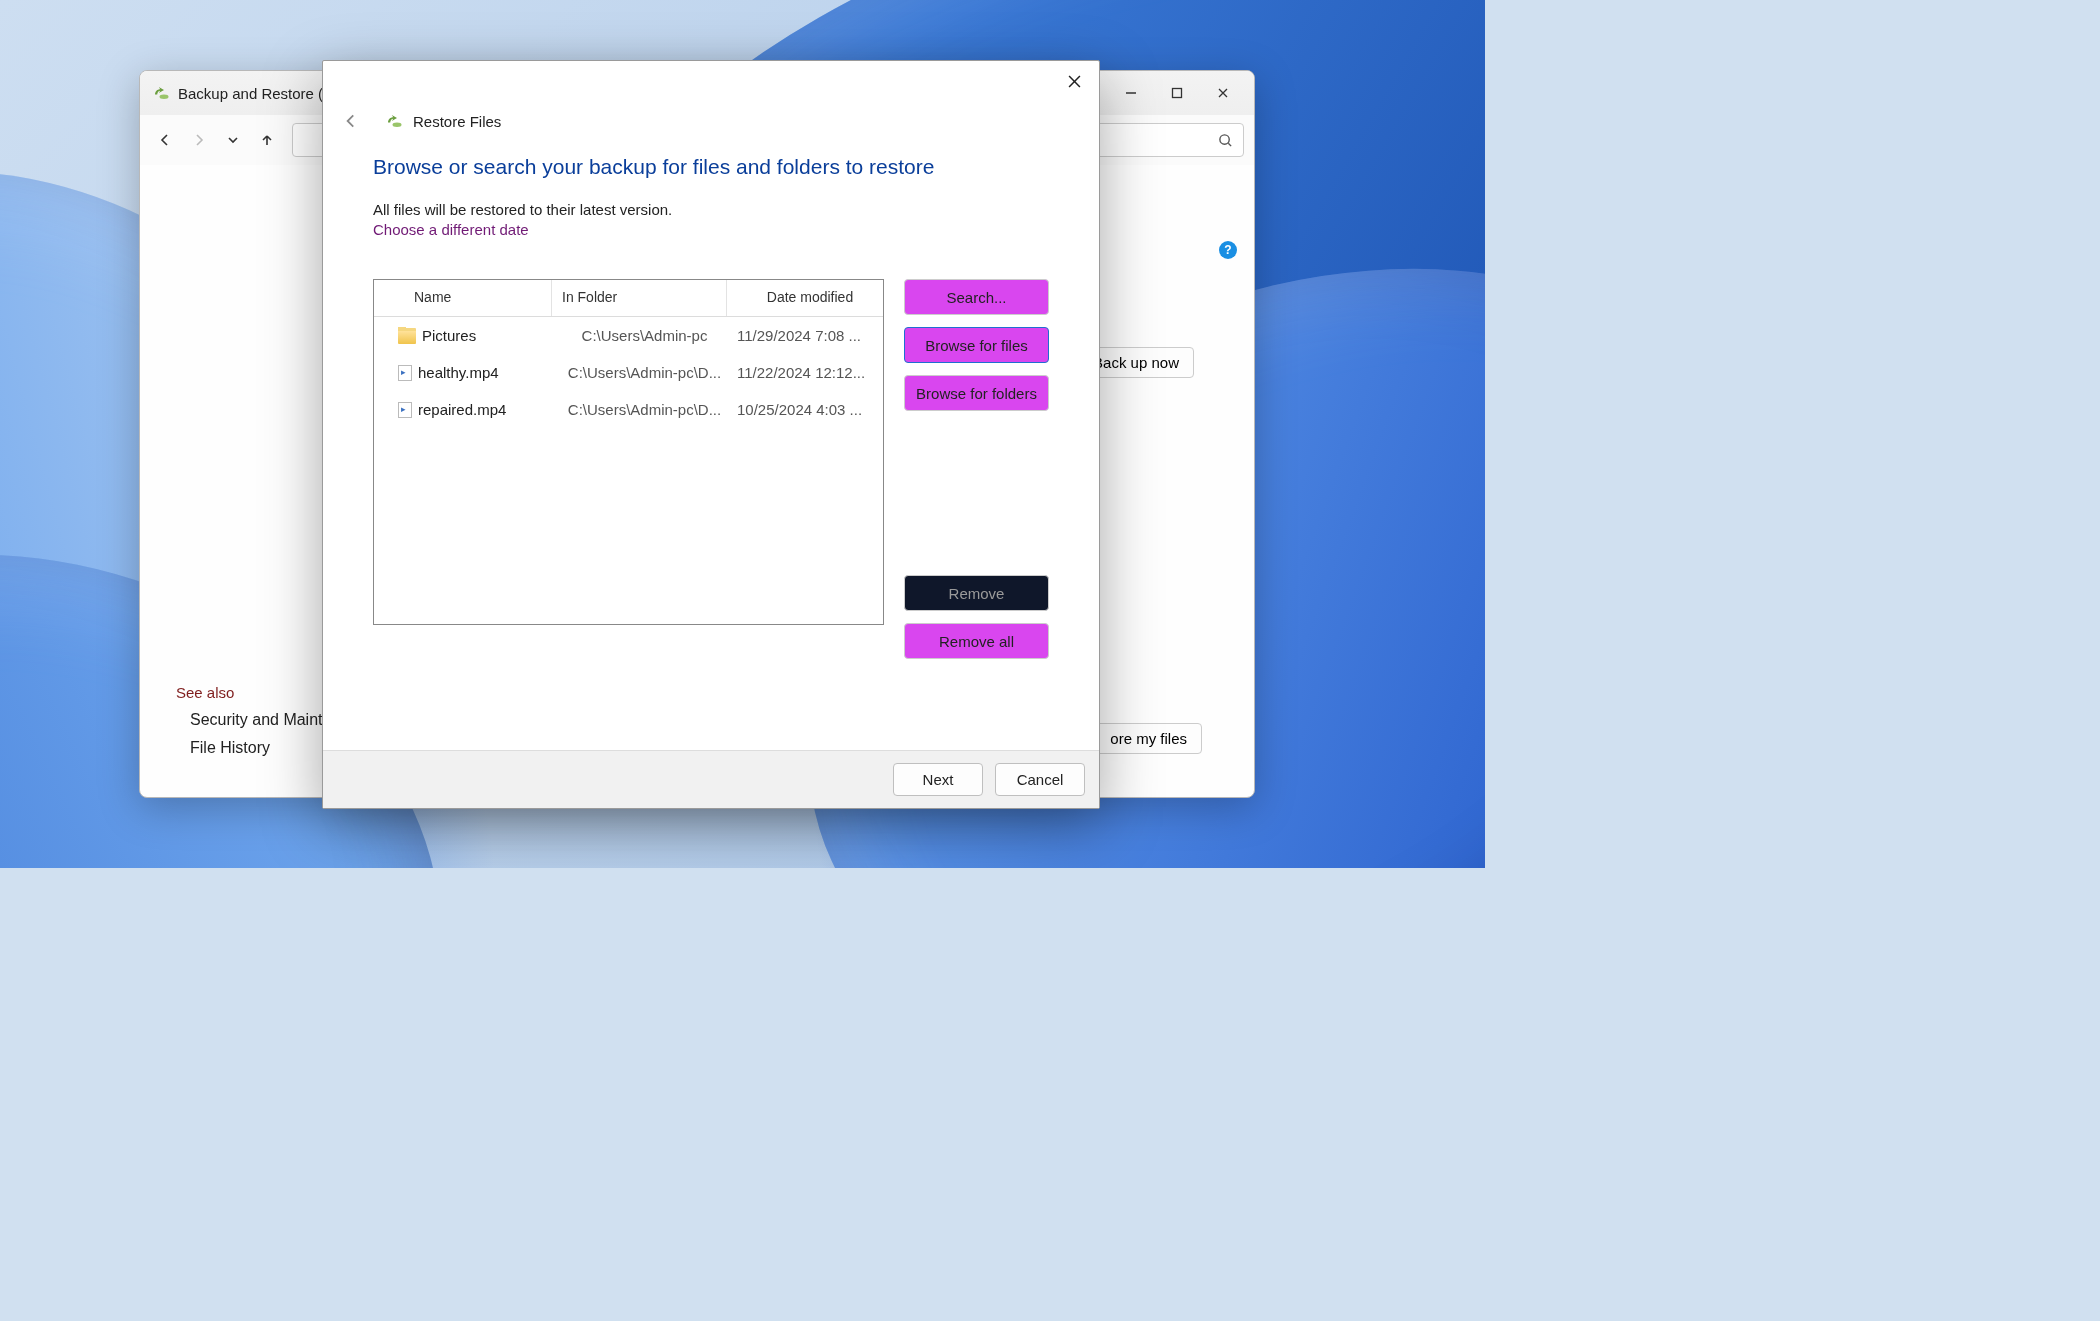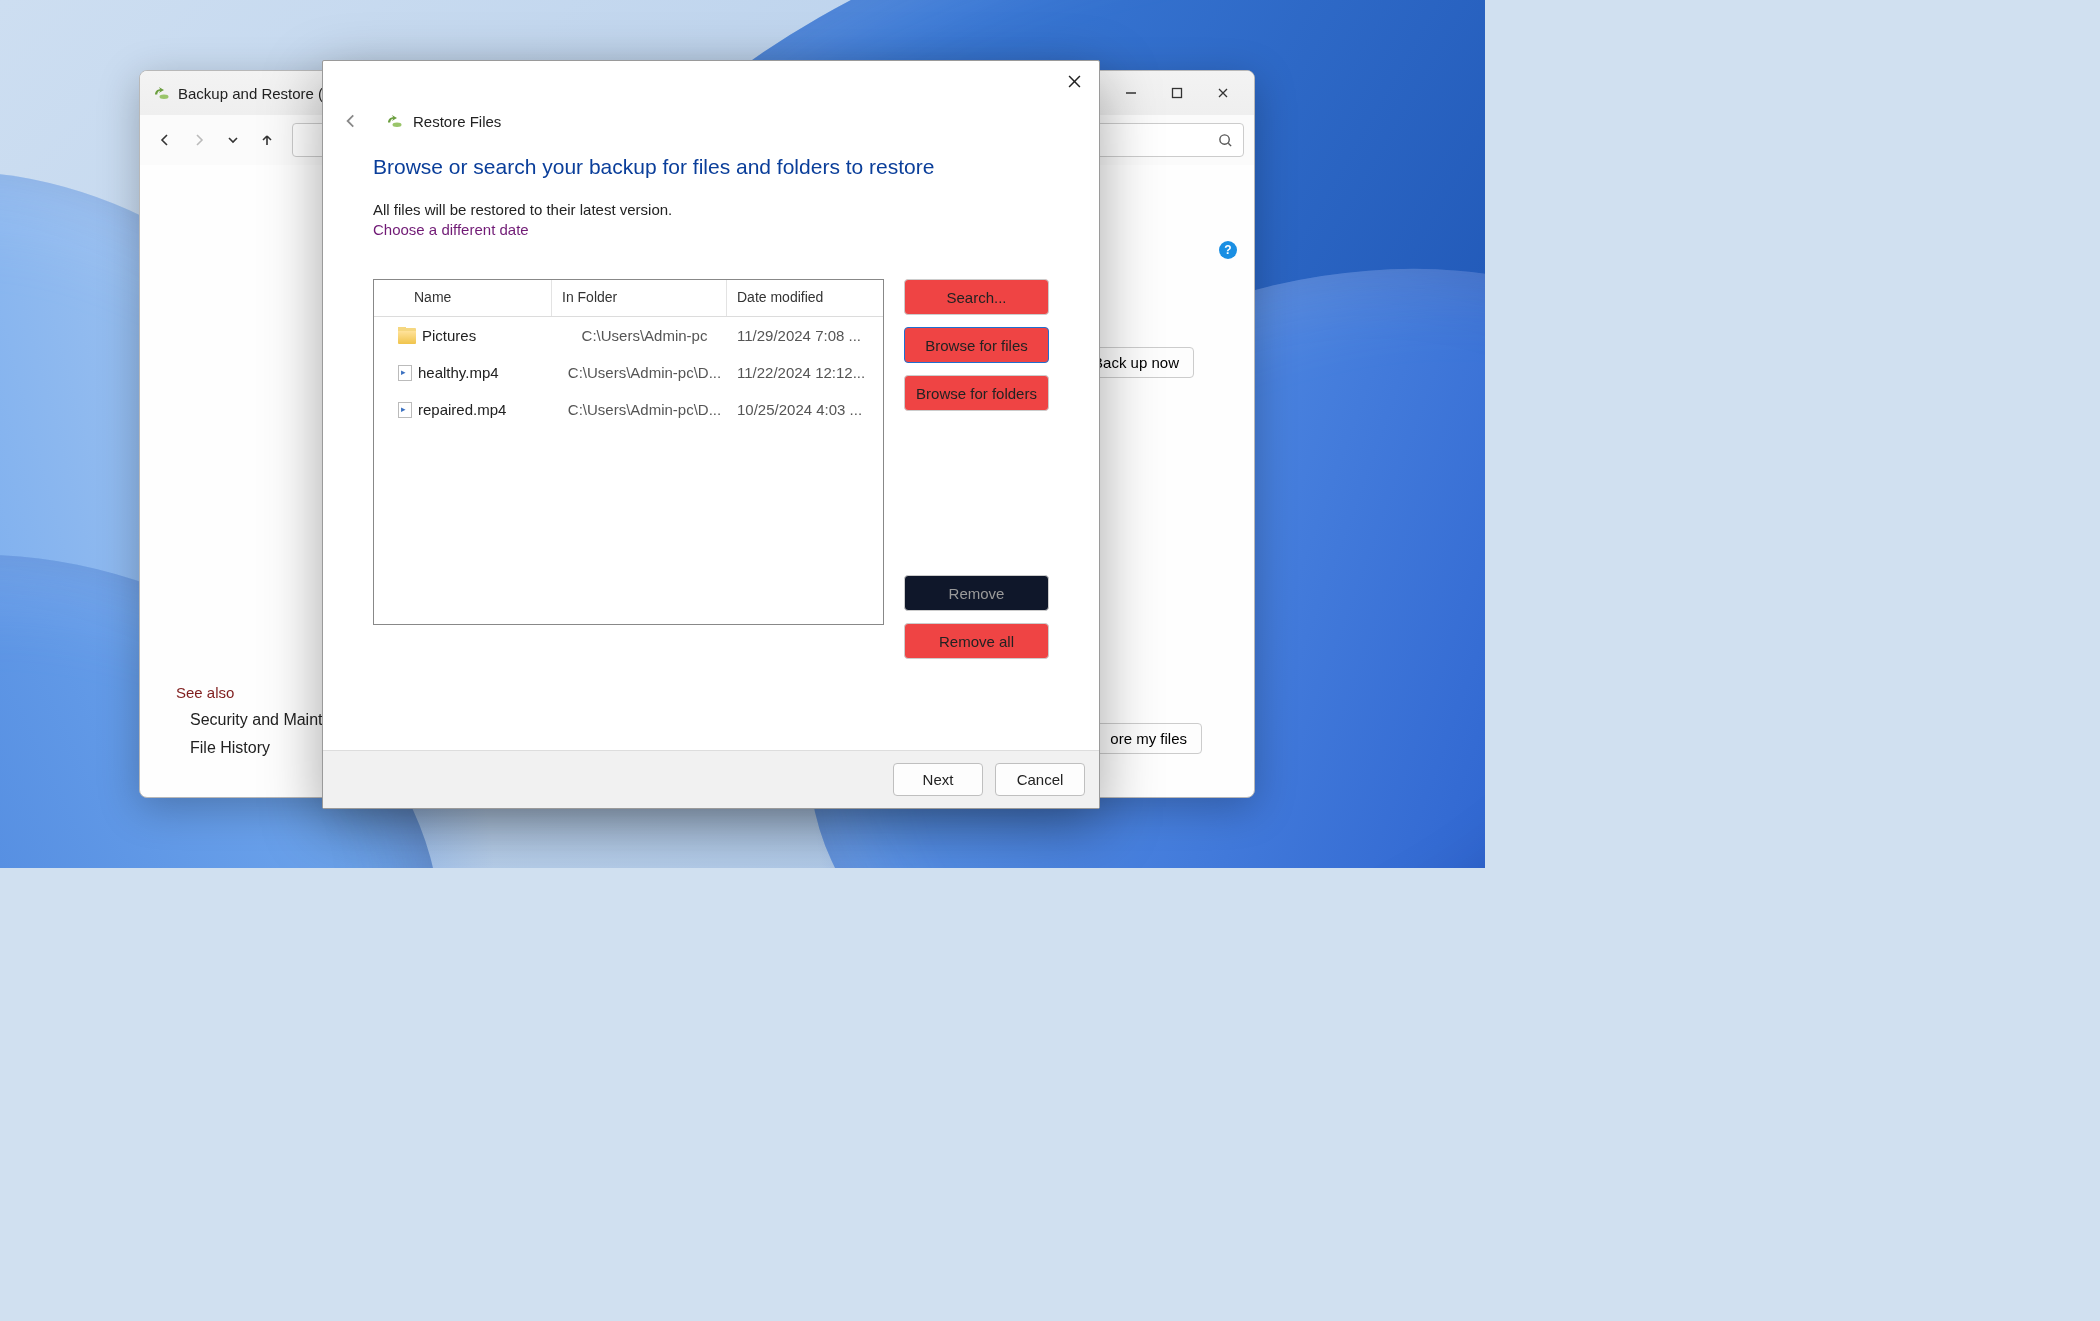--- a/index.html
+++ b/index.html
@@ -107,35 +107,35 @@
   .content-row { display:flex; gap:20px; margin-top:40px; align-items:flex-start;}
   .listbox {
     flex:1; height:346px;
     border:1px solid #888;
     background:#fff;
   }
   .listhead { display:flex; height:37px; border-bottom:1px solid #dcdcdc;}
   .listhead .col { padding:9px 0 0 0; font-size:14px; color:#333; border-right:1px solid #e3e3e3;}
   .col.cname { width:178px; padding-left:40px;}
   .col.cfolder { width:175px; padding-left:10px;}
-  .col.cdate { flex:1; padding-left:10px; border-right:none;}
+  .col.cdate { flex:1; padding-left:10px; border-right:none;text-align:center;}
   .listrow { display:flex; height:37px; align-items:center;}
   .listrow .cell { font-size:15px; color:#333; white-space:nowrap; overflow:hidden; text-overflow:ellipsis;}
   .cell.cname { width:178px; padding-left:24px; display:flex; align-items:center; gap:6px; color:#222;}
   .cell.cfolder { width:175px; padding-left:10px; color:#555;text-align:center;}
   .cell.cdate { flex:1; padding-left:10px; color:#555; padding-right:6px;}
   .ficon { width:18px; height:16px; }
   .folder-icon { background:linear-gradient(#ffe29a,#f0c44c); border-radius:1px; border-top:3px solid #f5d780; position:relative;}
   .folder-icon:before {content:"";position:absolute;top:-5px;left:0;width:8px;height:3px;background:#f5d780;border-radius:1px 1px 0 0;}
   .video-icon { background:#fff; border:1px solid #bbb; width:14px; height:16px; position:relative;}
   .video-icon:before{content:"▸"; position:absolute; font-size:9px; color:#3a70c0; left:2px; top:1px;}
   .btns-col { width:145px; display:flex; flex-direction:column; gap:12px;}
   .dlg-btn {
     height:36px; border:1px solid #ccc; border-radius:4px;
-    background:#ef4444; font-size:15px; color:#222;
+    background:#d946ef; font-size:15px; color:#222;
     display:flex; align-items:center; justify-content:center;
     cursor:pointer;
   }
   .dlg-btn.highlight { border:1.5px solid #1f6fd0;}
   .dlg-btn.disabled { color:#9a9a9a; background:#0f172a;}
   .dlg-footer {
     height:58px; background:#f1f1f1; border-top:1px solid #ddd;
     display:flex; align-items:center; justify-content:flex-end; gap:12px; padding:0 14px;
   }
   .foot-btn { width:90px; height:33px; border:1px solid #bfbfbf; border-radius:4px; background:#fdfdfd; font-size:15px; color:#222; display:flex; align-items:center; justify-content:center; cursor:pointer;}

